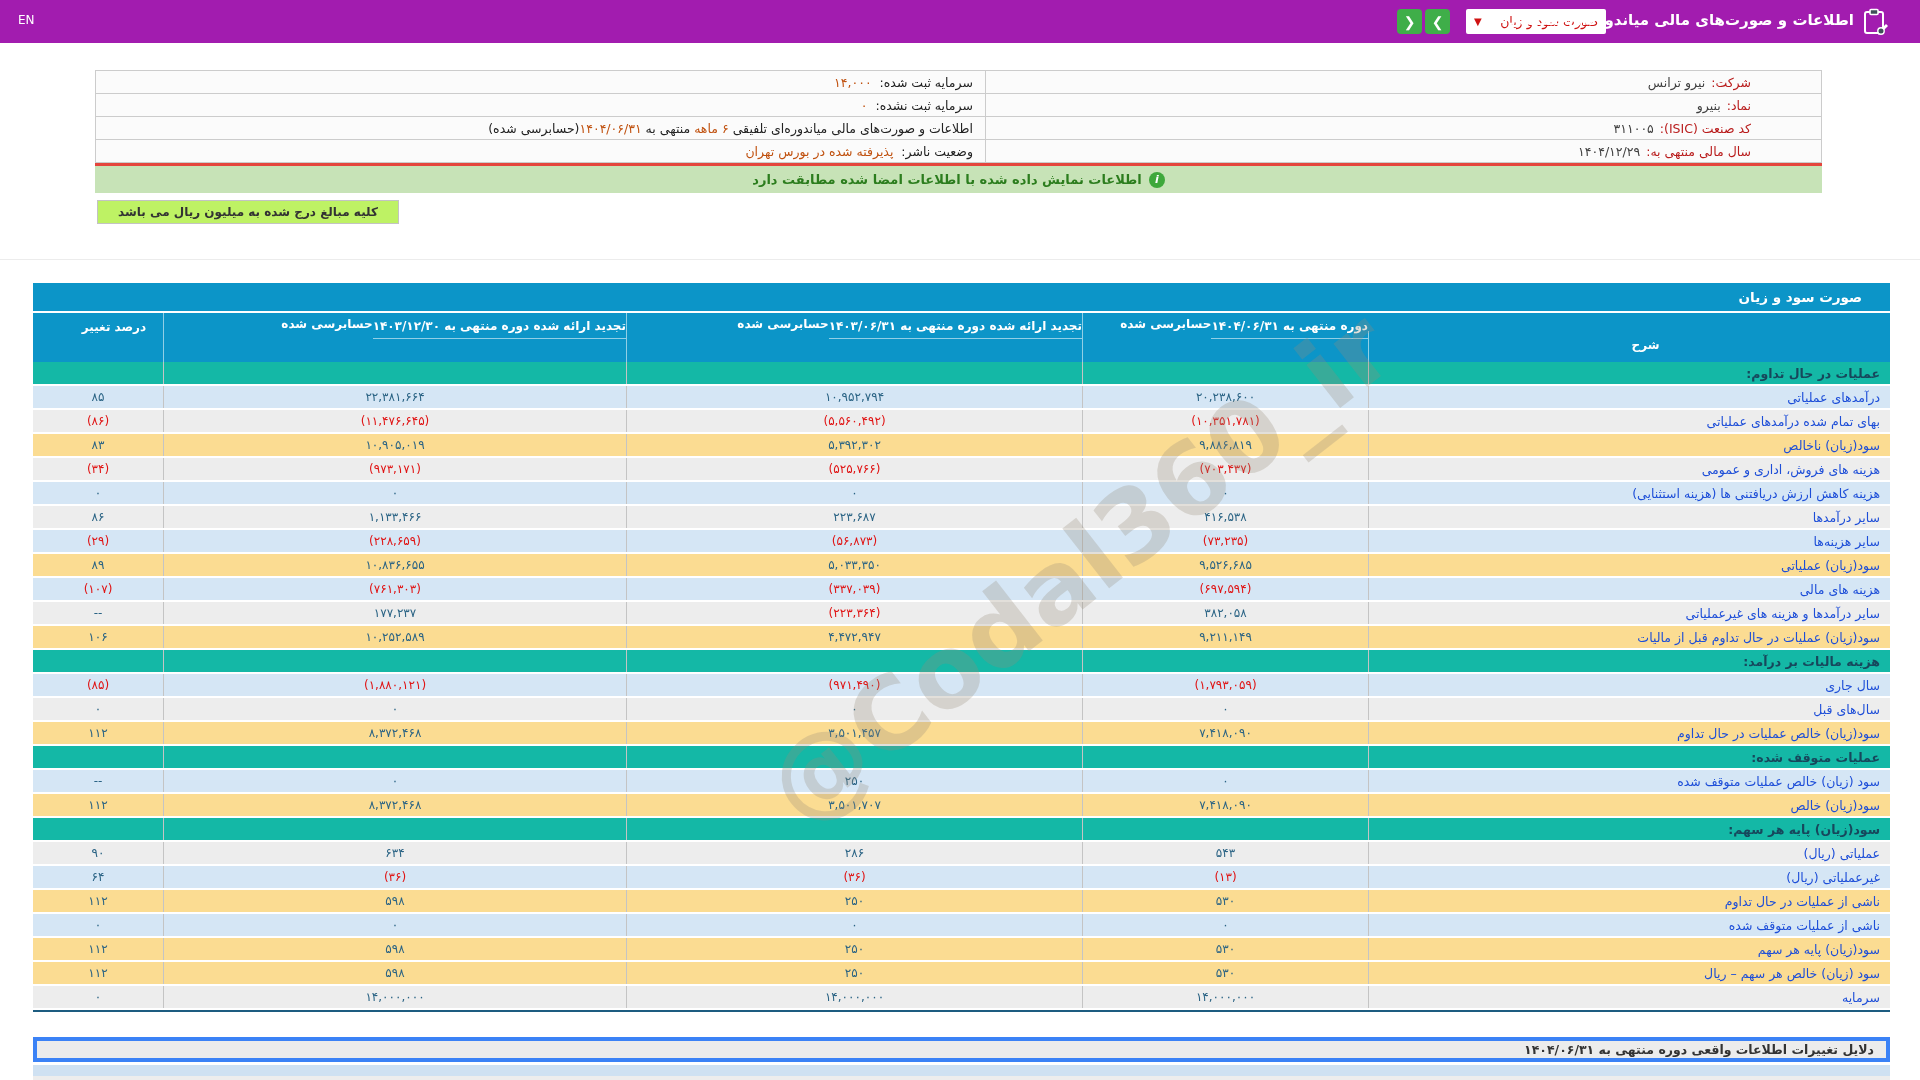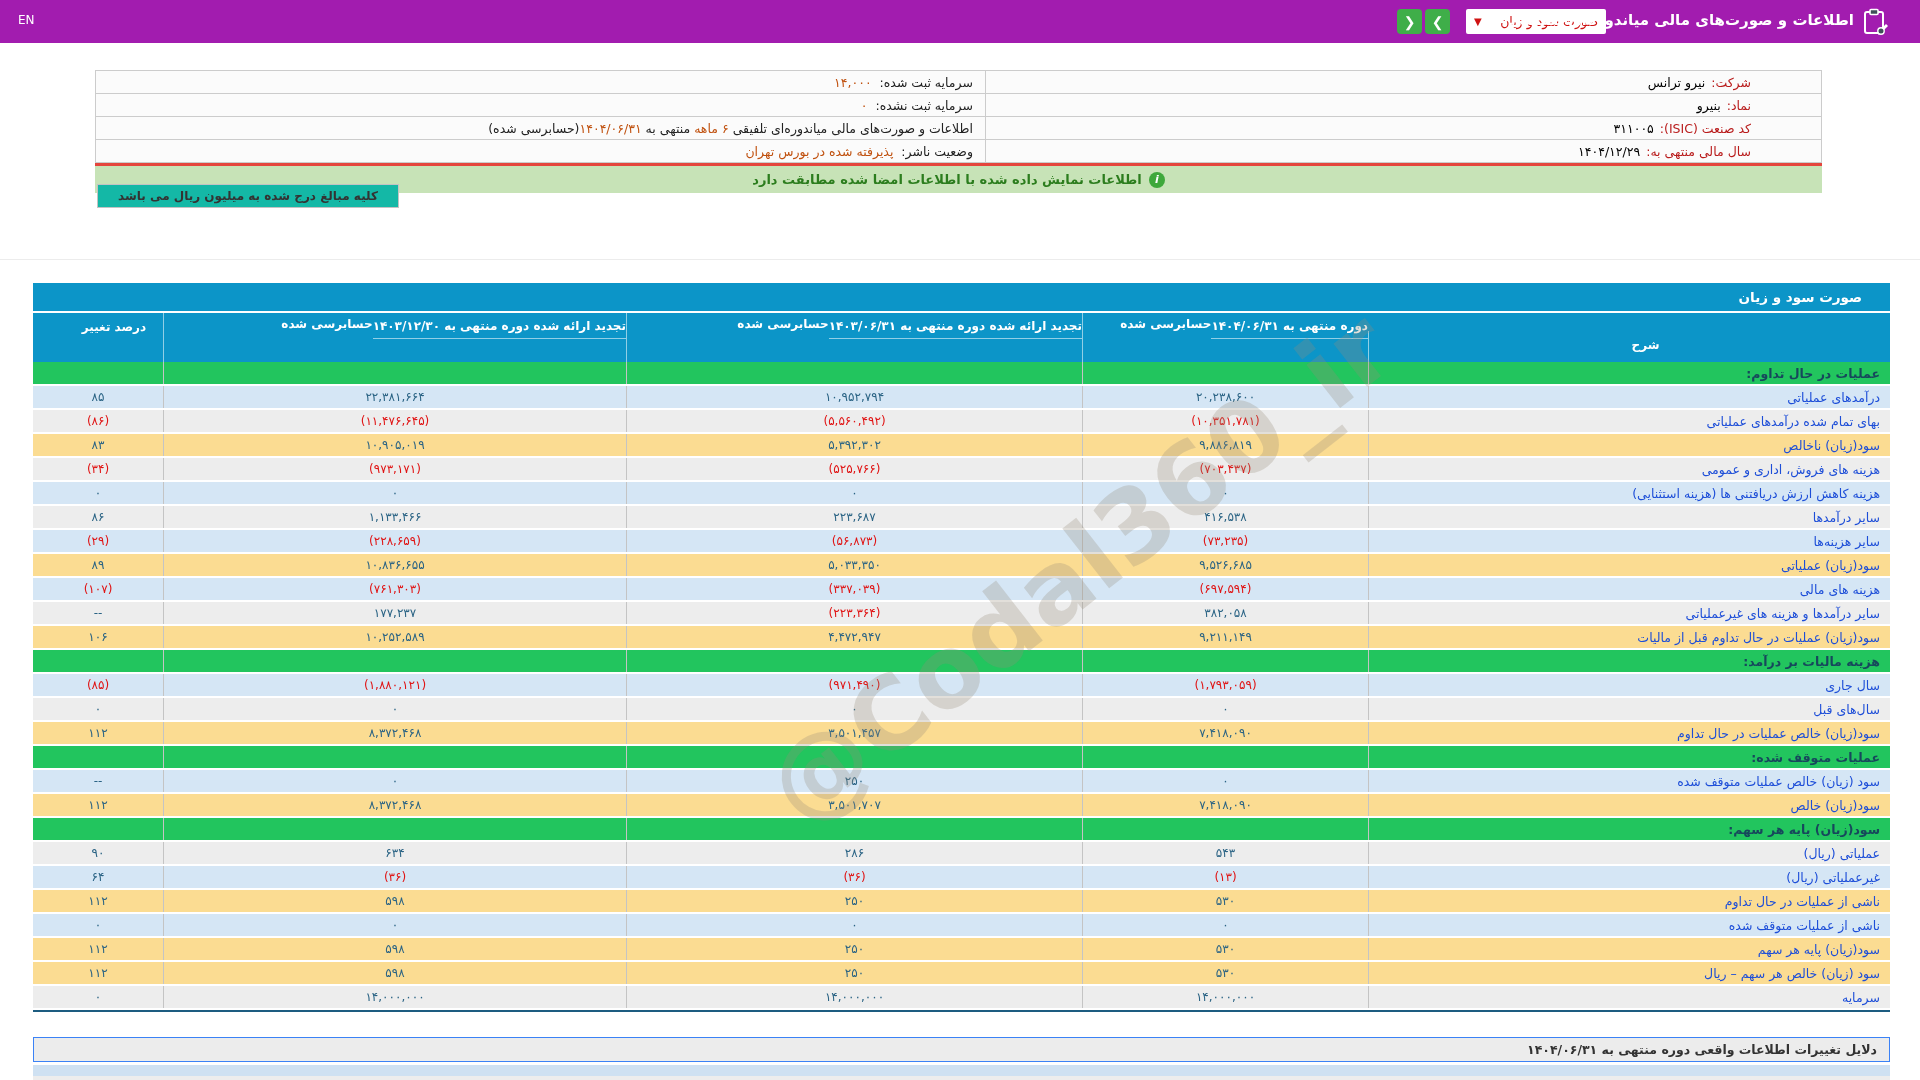--- a/index.html
+++ b/index.html
@@ -23,35 +23,35 @@
   .report-dd .caret { color:#cf1212; font-size:10px; }
 
   
   .info-table { position:absolute; left:95px; top:70px; width:1727px;
                 border:1px solid #ccc; border-bottom:none; background:#fbfbfb; }
   .info-row { display:flex; height:23px; border-bottom:1px solid #ccc; font-size:12.5px; }
   .info-cell-r { width:837px; display:flex; align-items:center; padding-right:70px;
                  border-left:1px solid #ccc; }
   .info-cell-l { width:890px; display:flex; align-items:center; padding-right:12px; }
   .info-label { color:#b91c1c; font-weight:normal; white-space:nowrap; }
-  .info-val { color:#000000; margin-right:6px; white-space:nowrap; }
+  .info-val { color:#404040; margin-right:6px; white-space:nowrap; }
   .seg { white-space:pre; color:#222; } .seg.accent { color:#c0510f; }
 
   
   .notice { position:absolute; left:95px; top:163px; width:1727px; height:30px;
             background:#c7e3b7; border-top:3px solid #e4453c; display:flex;
             align-items:center; justify-content:center; gap:7px; }
   .notice-text { color:#2c7d1e; font-size:13px; font-weight:bold; }
   .info-ico { width:16px; height:16px; border-radius:50%; background:#3ea83b; color:#fff;
               font-size:11px; font-weight:bold; display:flex; align-items:center;
               justify-content:center; font-style:italic; }
 
   
-  .unit-note { position:absolute; left:97px; top:184px; width:302px; height:24px;
-               border:1px solid #c3c3c3; background:#14b8a6; display:flex; align-items:center;
+  .unit-note { position:absolute; left:97px; top:200px; width:302px; height:24px;
+               border:1px solid #c3c3c3; background:#bef264; display:flex; align-items:center;
                justify-content:center; font-size:12px; font-weight:bold; color:#333; }
 
   .page-split { position:absolute; left:0; top:259px; width:1920px; height:1px; background:#ececec; }
 
   
   .stmt { position:absolute; left:33px; top:283px; width:1857px; }
   .stmt-title { height:28px; background:#0c95c8; color:#fff; font-size:13.5px; font-weight:bold;
                 display:flex; align-items:center; padding-right:28px; }
   .stmt-head { margin-top:2px; height:49px; background:#0c95c8; display:flex; color:#fff; }
   .hc { border-left:1px solid rgba(255,255,255,.55); font-size:12px; font-weight:bold; text-align:center;padding-left:32px; }
@@ -60,36 +60,36 @@
   .hc-col { display:flex; flex-direction:row; }
   .hc-v0 { width:286px; } .hc-v1 { width:456px; } .hc-v2 { width:463px; }
   .hc-top { height:26px; border-bottom:1px solid rgba(255,255,255,.55);
             display:flex; align-items:center; justify-content:center; }
   .hc-bot { height:22px; display:flex; align-items:center; justify-content:center; }
   .hc-chg { width:130px; padding-top:7px; }
 
   .stmt-body { border-bottom:2px solid #1d5c80; }
   .trow { display:flex; height:24px; border-bottom:2px solid #fff; font-size:12.5px; }
   .trow.grey { background:#ededed; } .trow.blue { background:#d5e6f5; }
-  .trow.yellow { background:#fbdc92; } .trow.section { background:#22c55e; }
+  .trow.yellow { background:#fbdc92; } .trow.section { background:#14b8a6; }
   .td { border-left:1px solid #c4c4c4; display:flex; align-items:center; justify-content:center; }
   .td:last-child { border-left:none; }
   .td-desc { width:522px; justify-content:flex-start; padding-right:10px; color:#1d4ed8; }
   .trow.section .td-desc { font-weight:bold; color:#17475c; }
   .td-v0 { width:286px; } .td-v1 { width:456px; } .td-v2 { width:463px; } .td-chg { width:130px; }
   .num { direction:ltr; unicode-bidi:embed; color:#2a6384; font-size:12px; }
   .num.neg { color:#e01313; }
 
   .watermark { position:absolute; left:745px; top:755px; font-size:100px; font-weight:bold;
                color:rgba(150,140,122,.28); transform:rotate(-38deg); transform-origin:0 0;
                white-space:nowrap; pointer-events:none; z-index:5; direction:ltr; }
 
   
   .foot-bar { position:absolute; left:33px; top:1037px; width:1857px; height:25px;
-              background:#ececec; border:1px solid #3b82f6; display:flex; align-items:center;
+              background:#ececec; border:4px solid #3b82f6; display:flex; align-items:center;
               padding-right:12px; font-size:12.5px; font-weight:bold; color:#333; }
   .foot-blue { position:absolute; left:33px; top:1063px; width:1857px; height:13px;
                background:#cfe1f2; border-top:2px solid #fff; }
   .foot-grey { position:absolute; left:33px; top:1076px; width:1857px; height:4px; background:#ededed; }
 </style>
 </head>
 <body>
 
 <div class="topbar">
   <span class="en-label">EN</span>

